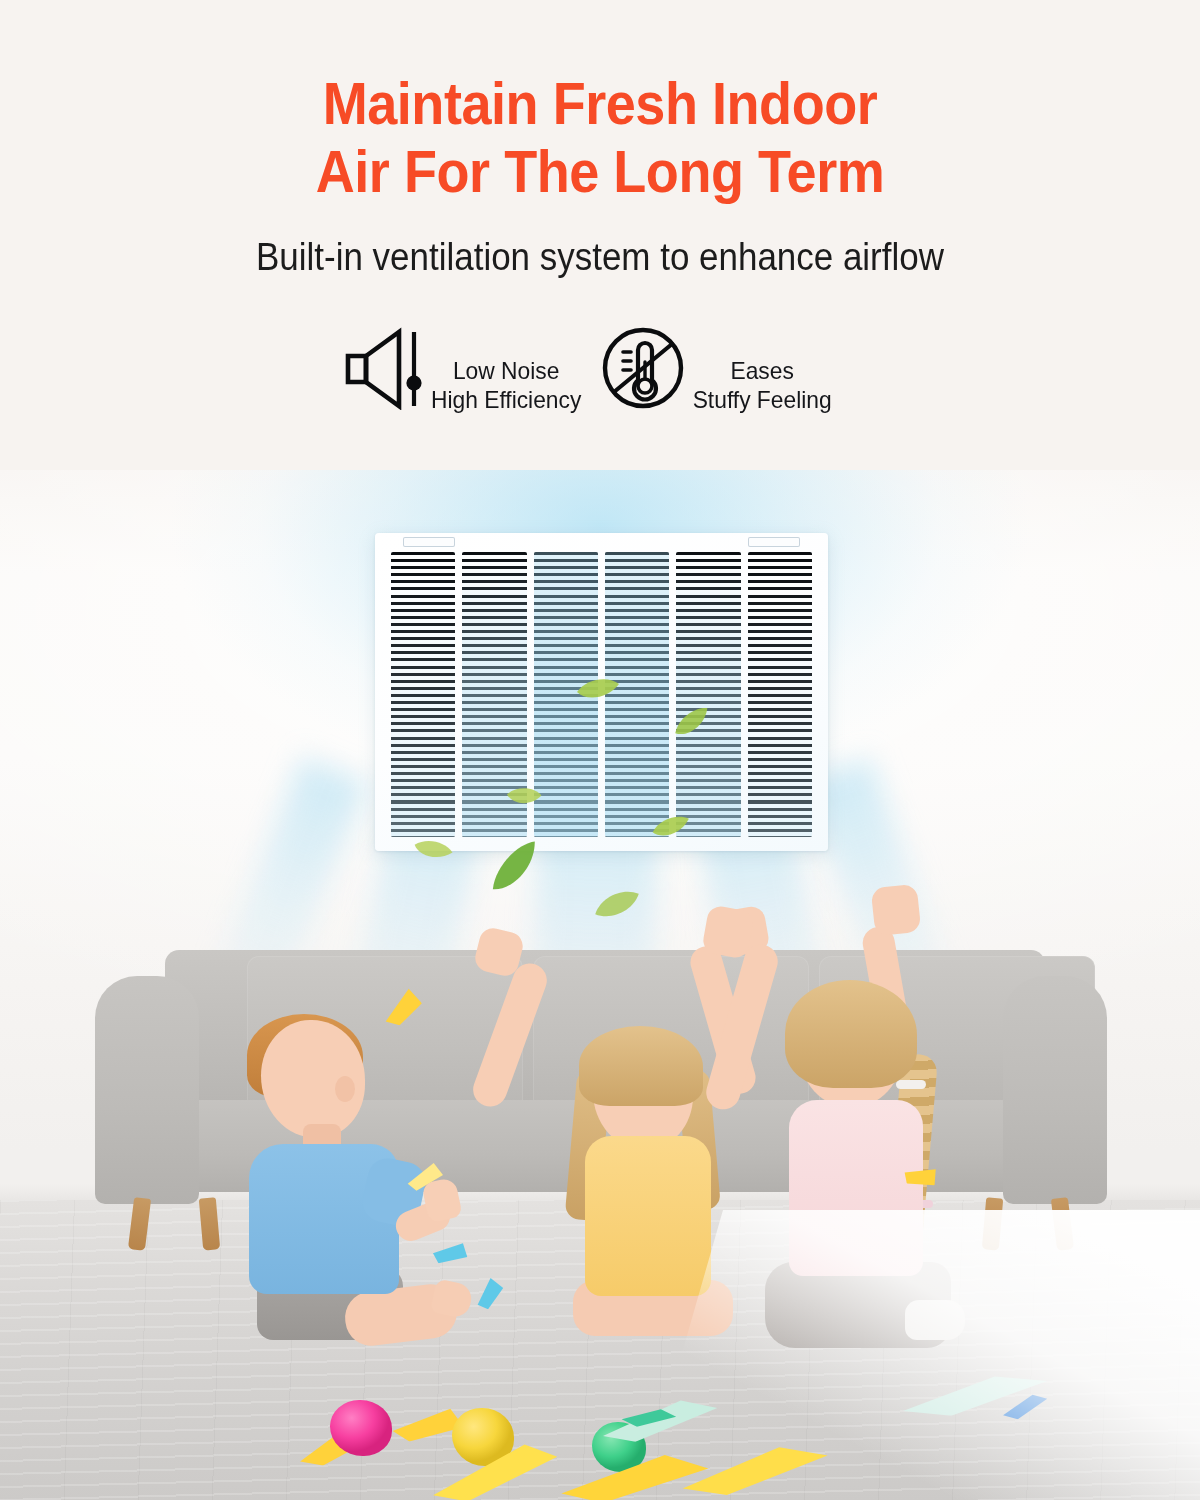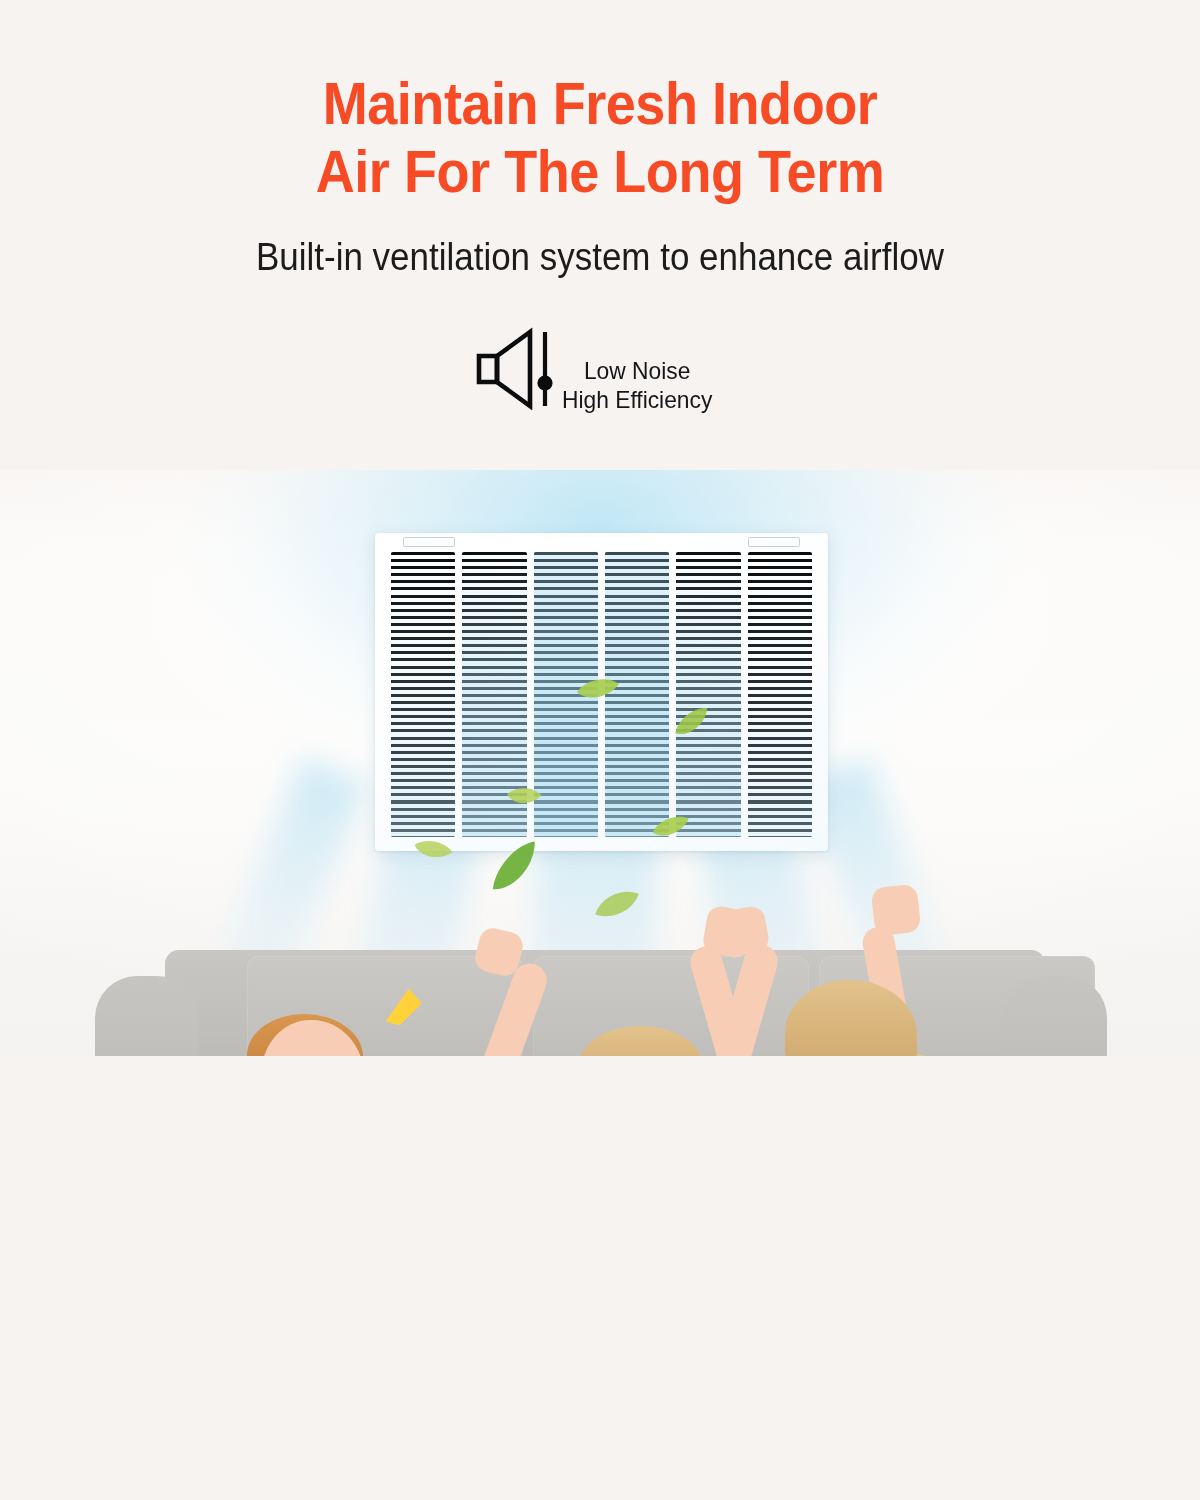--- a/index.html
+++ b/index.html
@@ -3,21 +3,21 @@
 <meta charset="utf-8">
 <style>
   * { margin:0; padding:0; box-sizing:border-box; }
   html,body{ width:1200px; height:1500px; }
   body{
     font-family:"Liberation Sans", sans-serif;
     background:#F7F3F0;
     overflow:hidden;
     position:relative;
   }
-  .page{ position:relative; width:1200px; height:1056px; overflow:hidden; background:#F7F3F0; }
+  .page{ position:relative; width:1200px; height:1500px; overflow:hidden; background:#F7F3F0; }
 
   
   .headline{
     position:absolute; left:0; top:70px; width:1200px;
     text-align:center;
     color:#F74B26;
     font-weight:700;
     font-size:60px;
     line-height:68px;
     letter-spacing:-0.5px;
@@ -266,20 +266,36 @@
           <path d="M31 30 L64 6 L64 80 L31 56 Z"></path>
           <line x1="79" y1="6" x2="79" y2="80" stroke-width="4.2"></line>
           <circle cx="79" cy="57" r="7.6" fill="#0B0C0E" stroke="none"></circle>
         </svg>
       </div>
       <div class="f-label">Low Noise
 High Efficiency</div>
     </div>
 
 
+    <div class="feature">
+      <div class="f-icon">
+        <svg class="icon-svg" width="92" height="92" viewBox="0 0 92 92" fill="none" stroke="#0B0C0E" stroke-width="4.2" stroke-linecap="round">
+          <circle cx="46" cy="46" r="38" stroke-width="4.4"></circle>
+          <path d="M41 58 V28 a7 7 0 0 1 14 0 V58 a11 11 0 1 1 -14 0 Z" stroke-width="4.2" fill="none"></path>
+          <circle cx="48" cy="64" r="7" stroke-width="3.6"></circle>
+          <line x1="48" y1="40" x2="48" y2="57" stroke-width="3.4"></line>
+          <line x1="26" y1="30" x2="34" y2="30" stroke-width="3.6"></line>
+          <line x1="26" y1="39" x2="34" y2="39" stroke-width="3.6"></line>
+          <line x1="26" y1="48" x2="34" y2="48" stroke-width="3.6"></line>
+          <line x1="17" y1="70" x2="75" y2="22" stroke-width="4.2"></line>
+        </svg>
+      </div>
+      <div class="f-label">Eases
+Stuffy Feeling</div>
+    </div>
 
   </div>
 
   <div class="scene">
     <div class="wall-shade"></div>
 
     <div class="airglow"></div>
     <div class="ray" style="left:300px;top:300px;width:70px;height:330px;transform:rotate(22deg);"></div>
     <div class="ray" style="left:400px;top:310px;width:90px;height:360px;transform:rotate(12deg);"></div>
     <div class="ray" style="left:540px;top:310px;width:120px;height:400px;transform:rotate(2deg);"></div>

